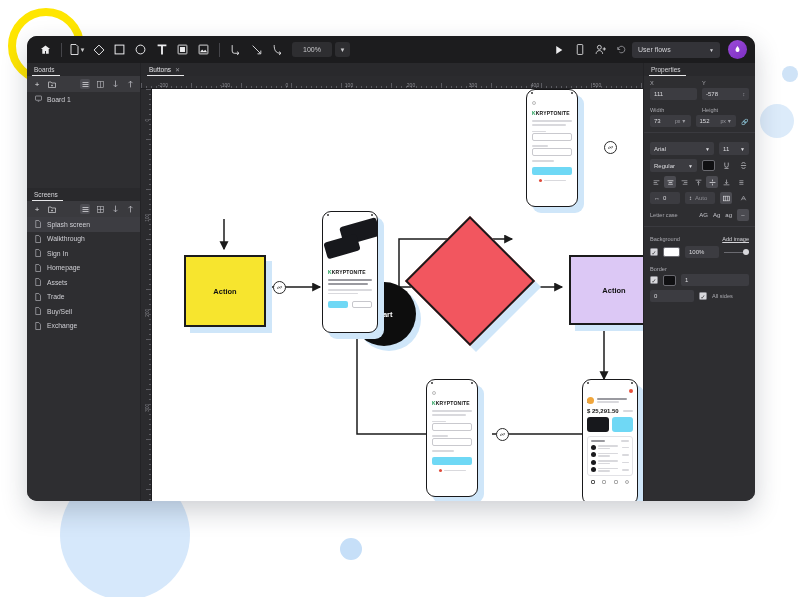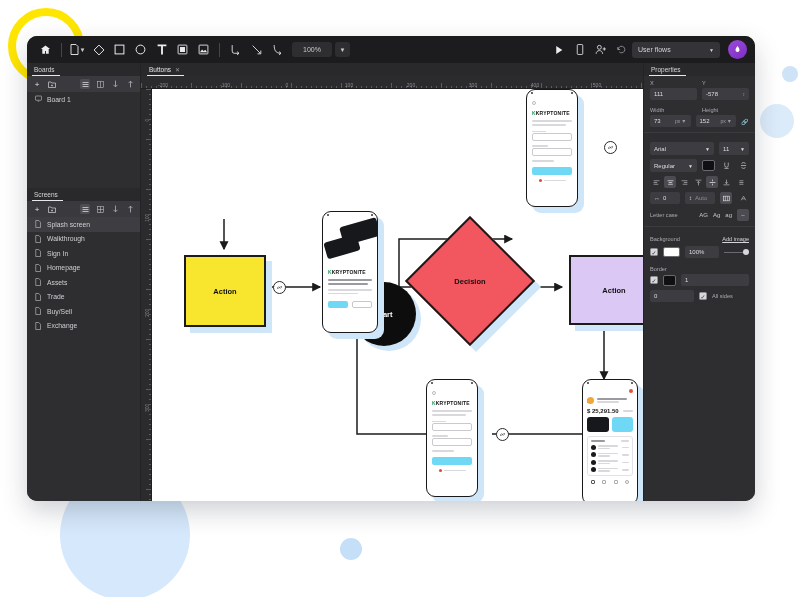--- a/index.html
+++ b/index.html
@@ -749,23 +749,20 @@
             <span>Start</span>
           </div>
 
           <div class="shadow-blue" style="left:38px; top:172px; width:82px; height:72px;"></div>
           <div class="node" style="left:32px; top:166px; width:82px; height:72px; background:#F7E52E;">
             <span>Action</span>
           </div>
 
           <div style="position:absolute; left:278px; top:152px; width:92px; height:92px; background:#CFE6F9; transform:rotate(45deg);"></div>
           <div style="position:absolute; left:272px; top:146px; width:92px; height:92px; background:#F2565F; border:2px solid #1b1b1b; transform:rotate(45deg);"></div>
-          <div style="position:absolute; left:272px; top:146px; width:92px; height:92px; display:flex; align-items:center; justify-content:center;">
-            <span style="font-size:7.5px; font-weight:bold; color:#111;">Decision</span>
-          </div>
 
           <div class="shadow-blue" style="left:423px; top:172px; width:90px; height:70px;"></div>
           <div class="node" style="left:417px; top:166px; width:90px; height:70px; background:#DCC8F5;">
             <span>Action</span>
           </div>
 
           <div class="link-badge" style="left:121px; top:192px;">
             <svg width="7" height="7" viewBox="0 0 14 14" fill="none" stroke="#222" stroke-width="1.4">
                 <path d="M5.5 8.5 8.5 5.5"></path>
                 <path d="M4 10a2.5 2.5 0 0 1 0-3.5l1.5-1.5"></path>

